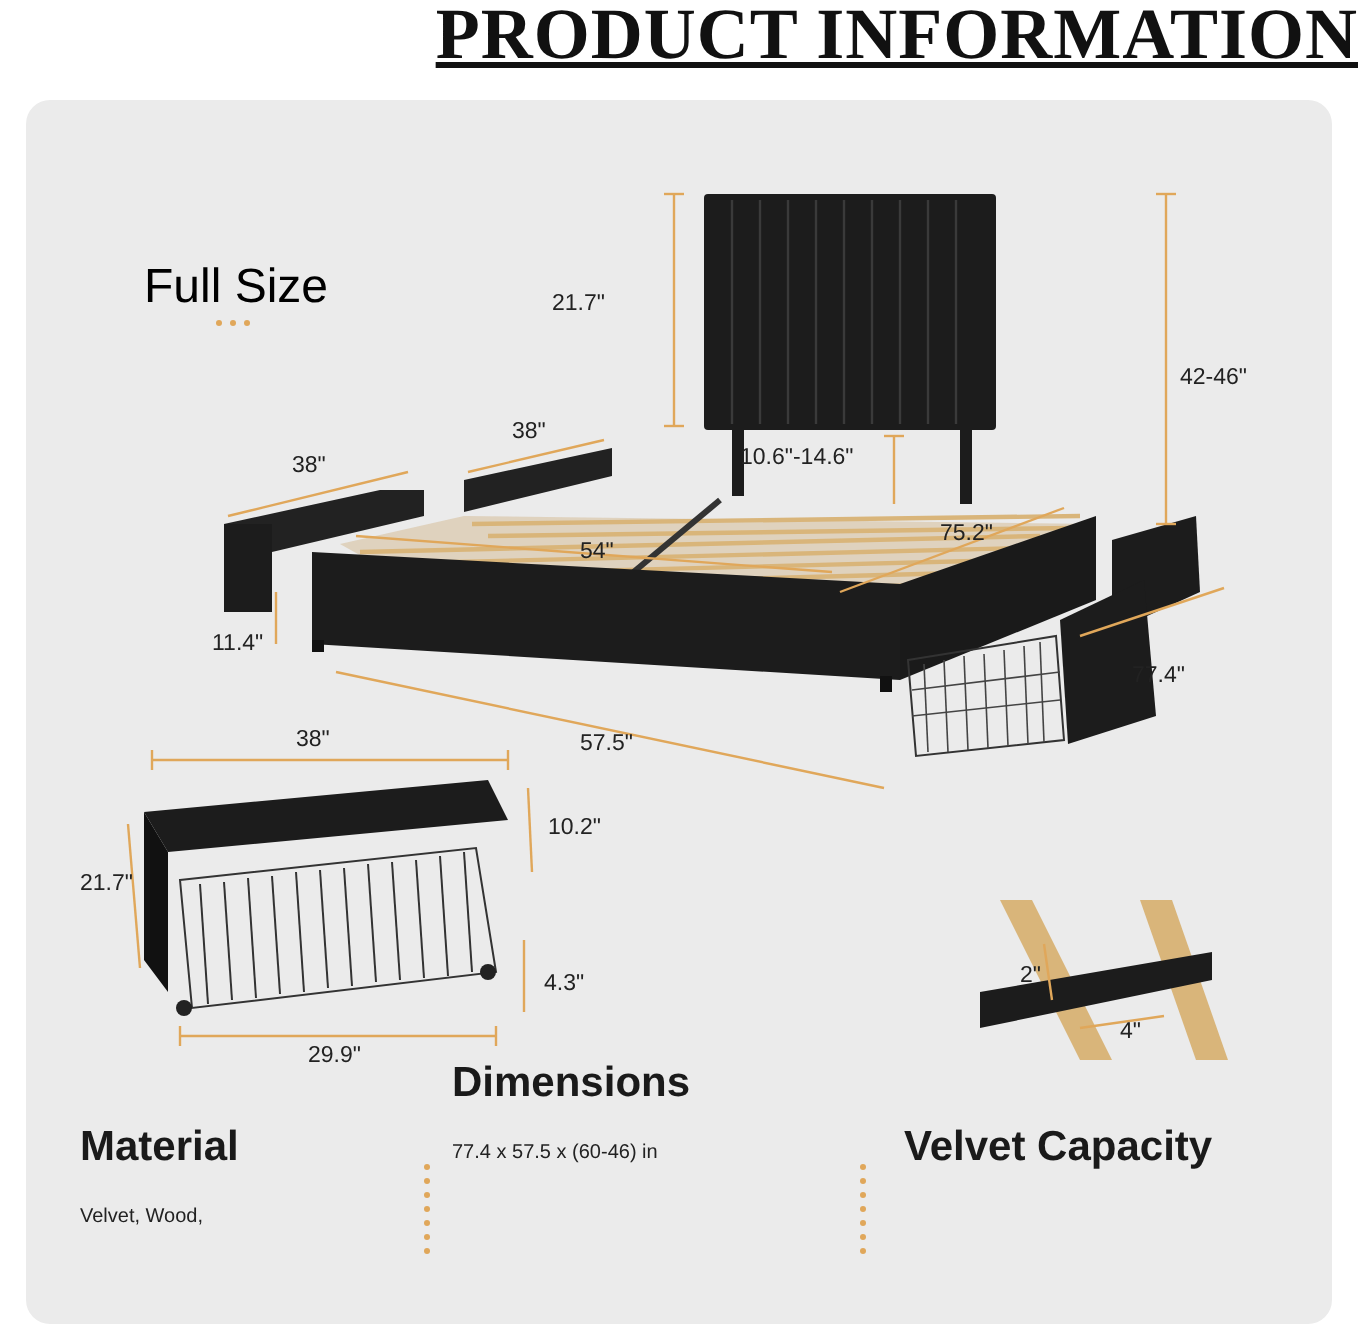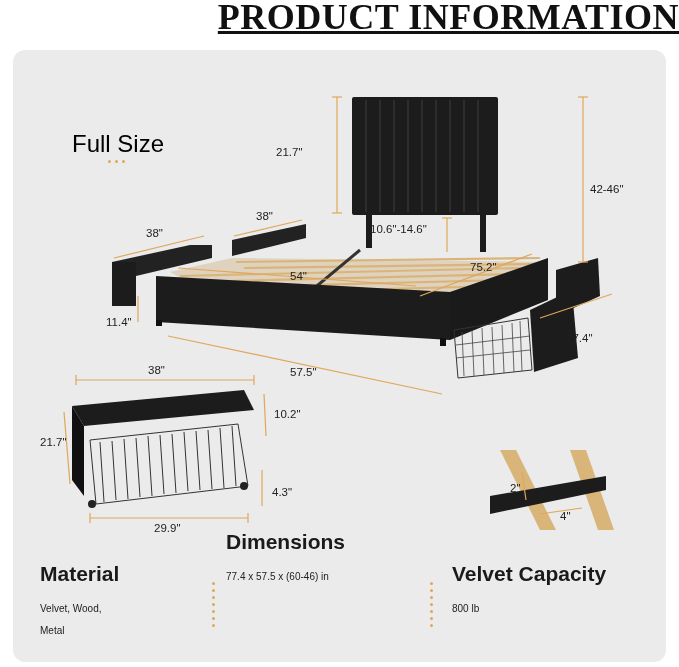--- a/index.html
+++ b/index.html
@@ -180,21 +180,20 @@
     <line x1="540" y1="514" x2="582" y2="508"></line>
   </g>
 </svg>
 
 <div class="dim" style="left:510px; top:482px;">2"</div>
 <div class="dim" style="left:560px; top:510px;">4"</div>
 
 <div class="feat" style="left:40px; top:562px; width:120px;">
   <h3>Material</h3>
   <p>Velvet, Wood,</p>
-  <p>Metal</p>
 </div>
 <div class="vdots" style="left:212px; top:582px;">
     <span></span>
     <span></span>
     <span></span>
     <span></span>
     <span></span>
     <span></span>
     <span></span>
   </div>
@@ -208,14 +207,13 @@
     <span></span>
     <span></span>
     <span></span>
     <span></span>
     <span></span>
     <span></span>
   </div>
 
 <div class="feat" style="left:452px; top:562px; width:196px;">
   <h3>Velvet Capacity</h3>
-  <p style="margin-top:8px;">800 lb</p>
 </div>
 
 </body></html>

